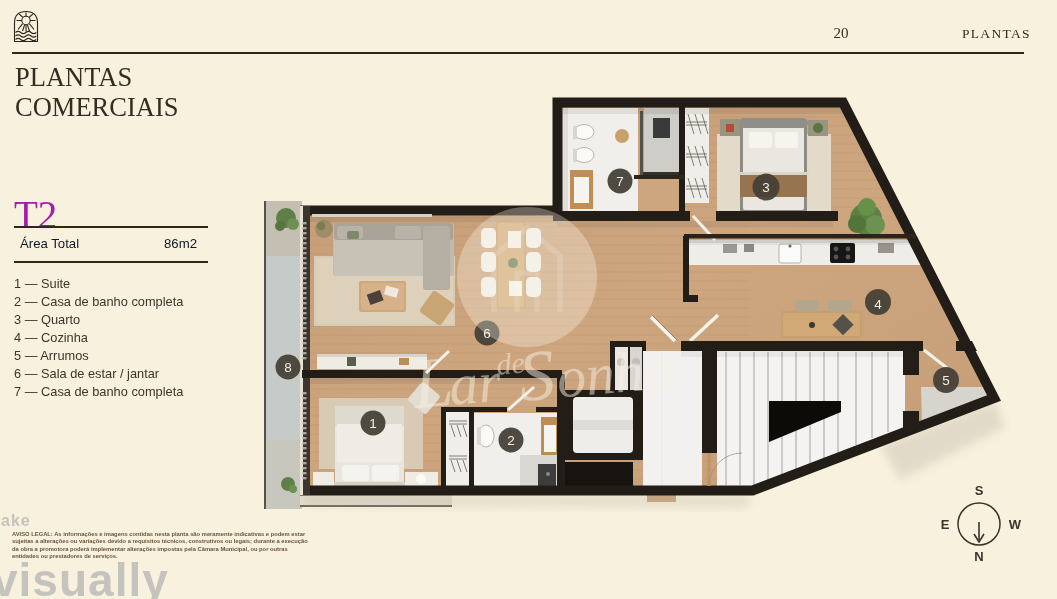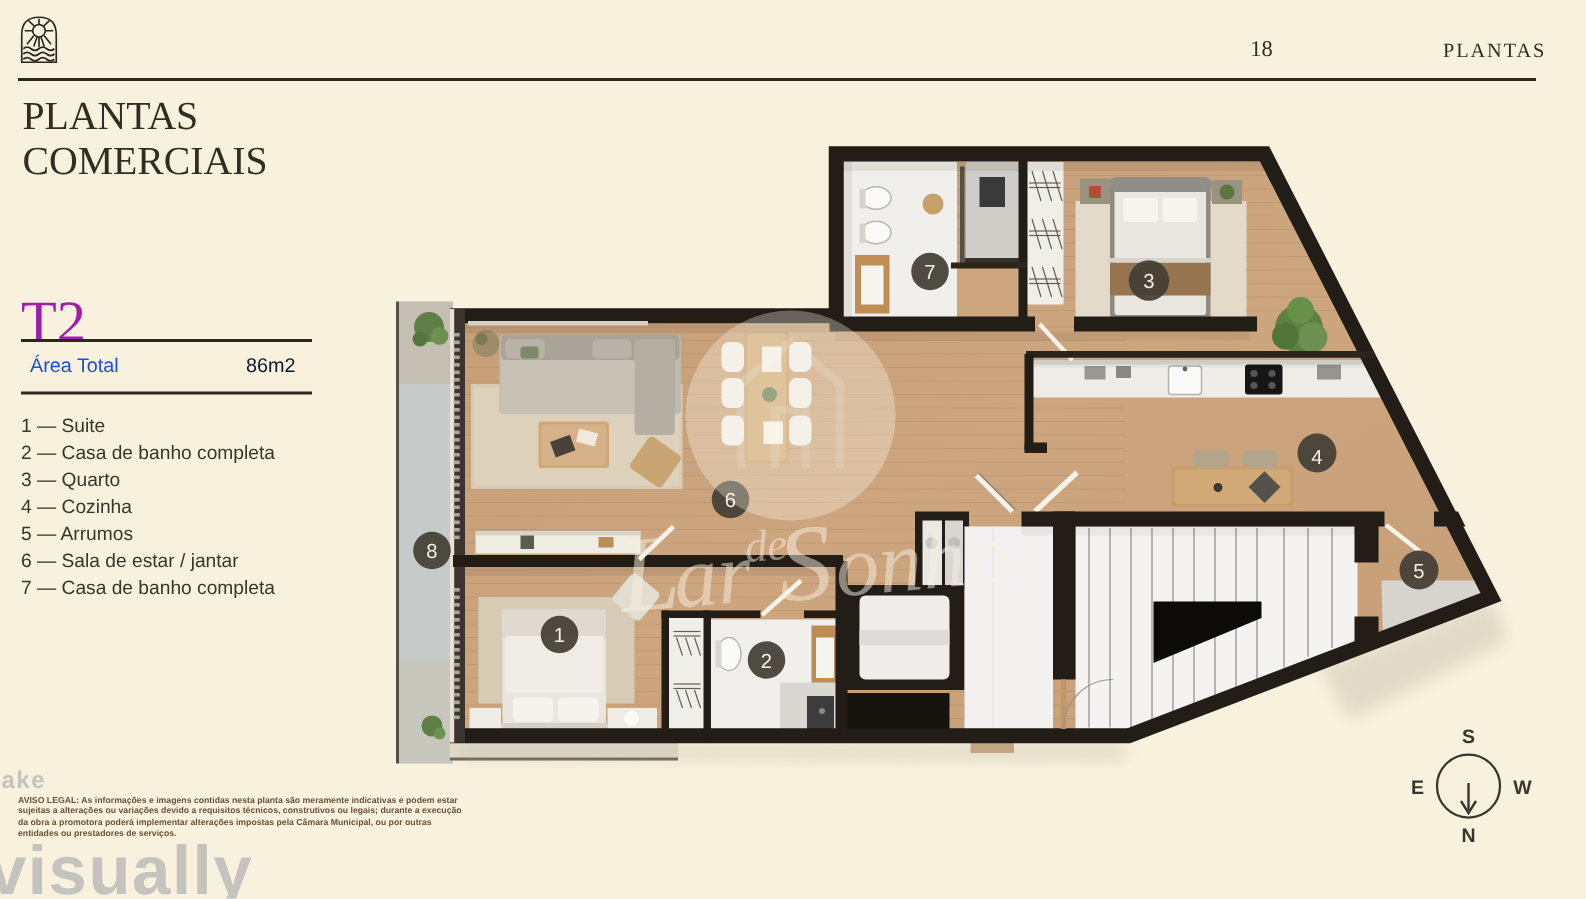--- a/index.html
+++ b/index.html
@@ -460,33 +460,33 @@
   <g fill="none" stroke="#2c261e" stroke-width="1.1">
     <path d="M1.5,31.5 V13 Q1.5,1.5 13,1.5 Q24.5,1.5 24.5,13 V31.5 Z"></path>
     <circle cx="13" cy="10.5" r="4.2"></circle>
     <path d="M13,6.3 V2.5 M8.8,10.5 H3.5 M17.2,10.5 H22.5 M10,7.5 L6,3.8 M16,7.5 L20,3.8 M9.5,13.8 L5,19.5 M11.7,14.6 L9.5,21 M13,14.7 V21.5 M14.3,14.6 L16.5,21 M16.5,13.8 L21,19.5"></path>
     <path d="M2.5,22.5 q2.6,-2.2 5.2,0 q2.6,2.2 5.2,0 q2.6,-2.2 5.2,0 q2.6,2.2 5.2,0"></path>
     <path d="M2.5,26 q2.6,-2.2 5.2,0 q2.6,2.2 5.2,0 q2.6,-2.2 5.2,0 q2.6,2.2 5.2,0"></path>
     <path d="M2.5,29.5 q2.6,-2.2 5.2,0 q2.6,2.2 5.2,0 q2.6,-2.2 5.2,0 q2.6,2.2 5.2,0"></path>
   </g>
 </svg>
 
-<div class="serif" style="position:absolute;left:826px;top:25px;width:30px;text-align:center;font-size:15px;color:#332d24;">18</div>
+<div class="serif" style="position:absolute;left:826px;top:25px;width:30px;text-align:center;font-size:15px;color:#332d24;">20</div>
 
 <div class="serif" style="position:absolute;left:962px;top:26px;font-size:13.5px;letter-spacing:1.3px;color:#332d24;">PLANTAS</div>
 
 <div style="position:absolute;left:12px;top:52px;width:1012px;height:1.6px;background:#2d271f;"></div>
 
 <div class="serif" style="position:absolute;left:15px;top:63px;font-size:26.5px;line-height:29.5px;color:#332c22;">PLANTAS<br>COMERCIAIS</div>
 
 <div class="serif" style="position:absolute;left:14px;top:192px;font-size:39px;color:#a21caf;">T2</div>
 
 <div style="position:absolute;left:14px;top:226px;width:194px;height:1.6px;background:#2d271f;"></div>
 
-<div style="position:absolute;left:20px;top:236px;font-size:13.2px;color:#1d4ed8;">Área Total</div>
+<div style="position:absolute;left:20px;top:236px;font-size:13.2px;color:#0f172a;">Área Total</div>
 
 <div style="position:absolute;left:164px;top:236px;font-size:13.2px;color:#0f172a;">86m2</div>
 
 <div style="position:absolute;left:14px;top:261px;width:194px;height:1.6px;background:#2d271f;"></div>
 
 <div style="position:absolute;left:14px;top:275px;font-size:12.8px;line-height:18px;color:#3b352b;">
 1 — Suite<br>
 2 — Casa de banho completa<br>
 3 — Quarto<br>
 4 — Cozinha<br>

